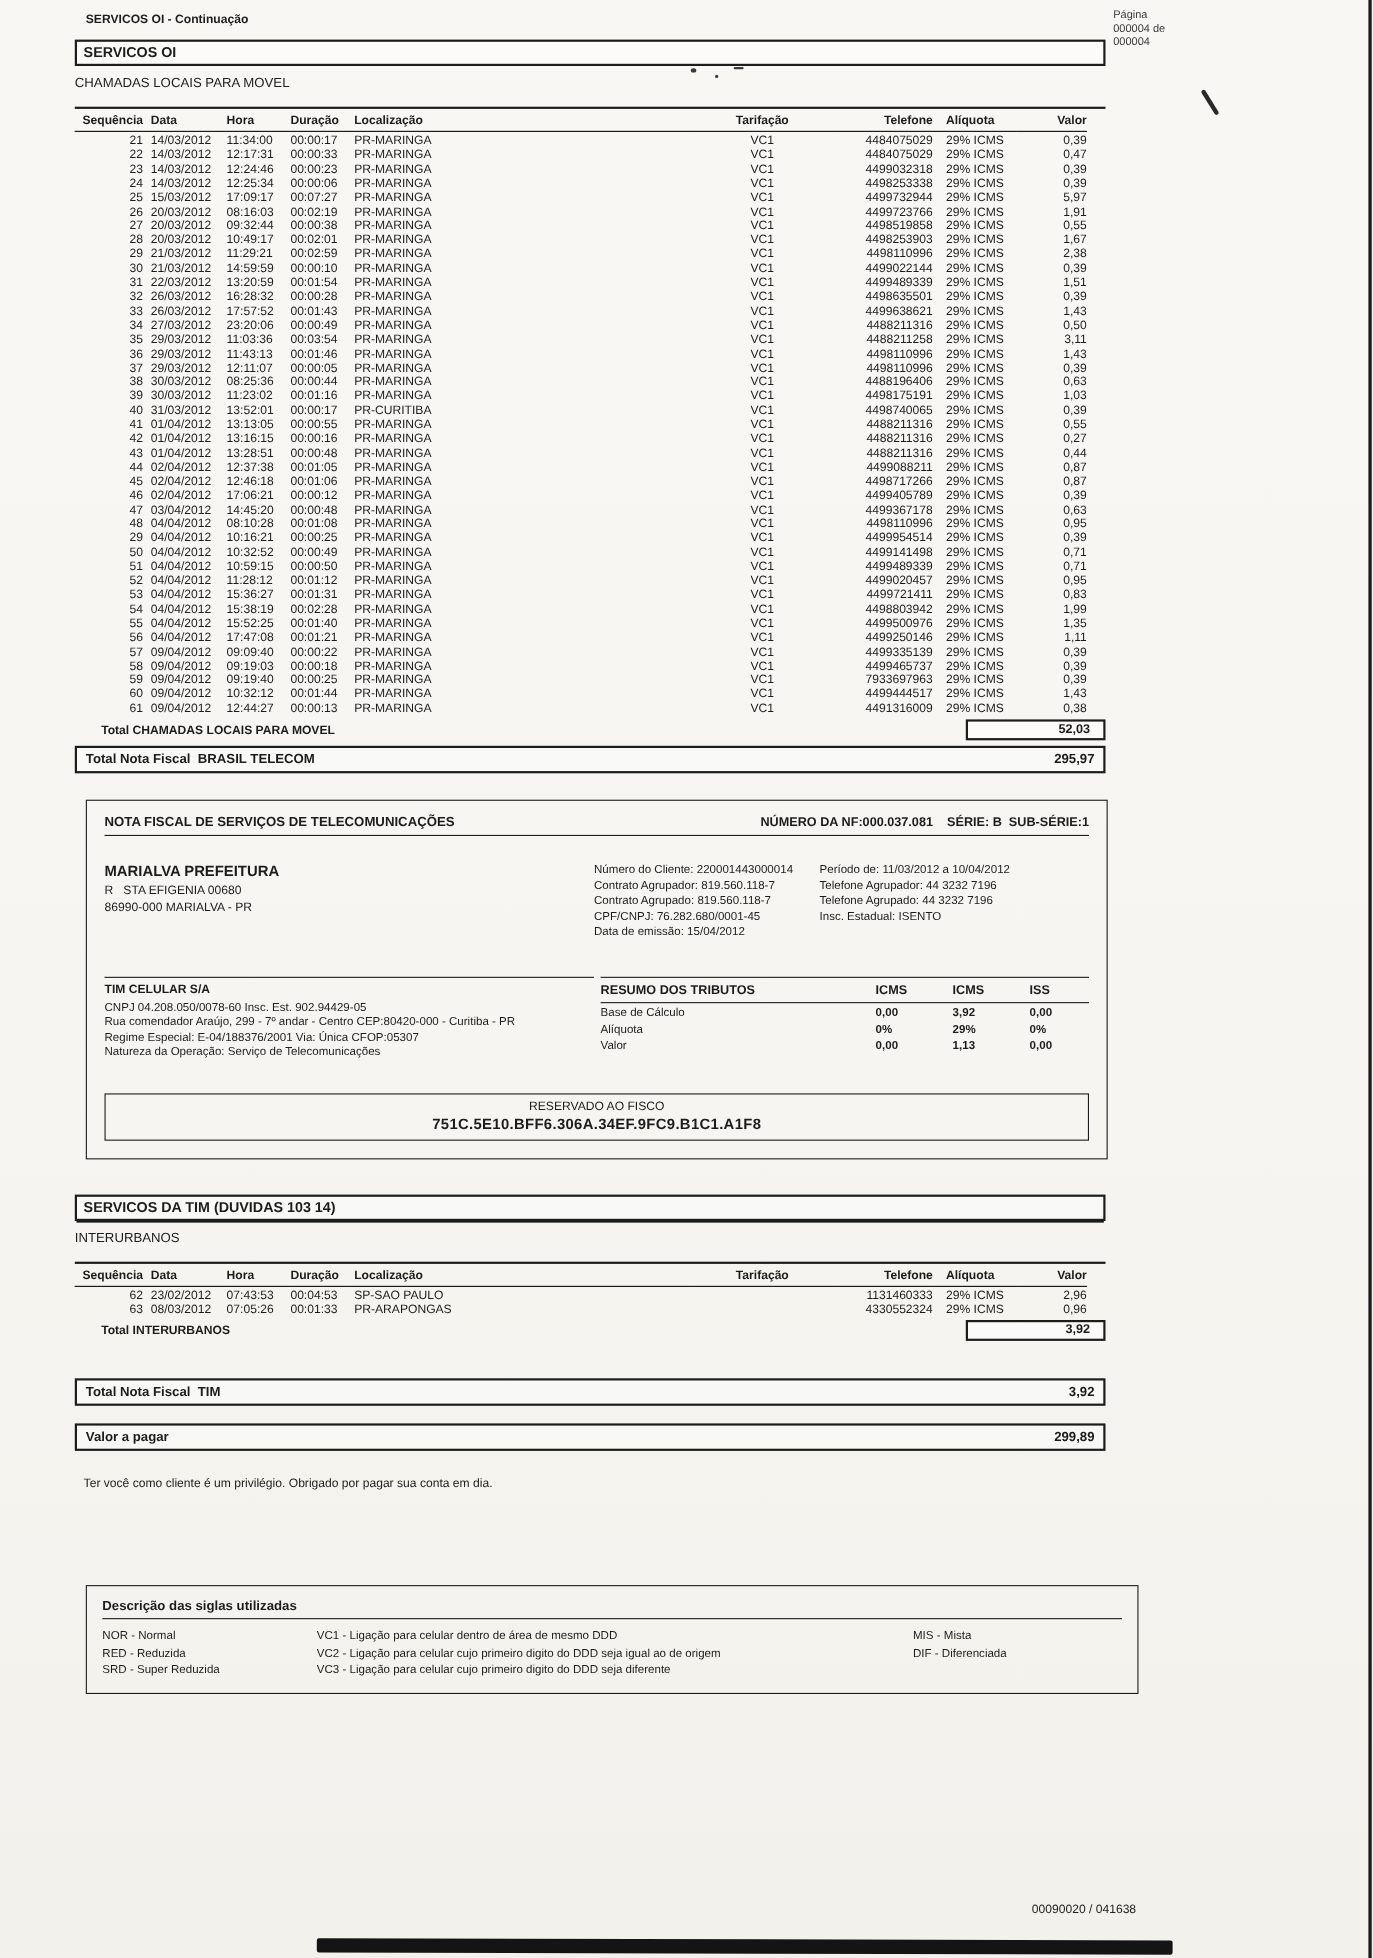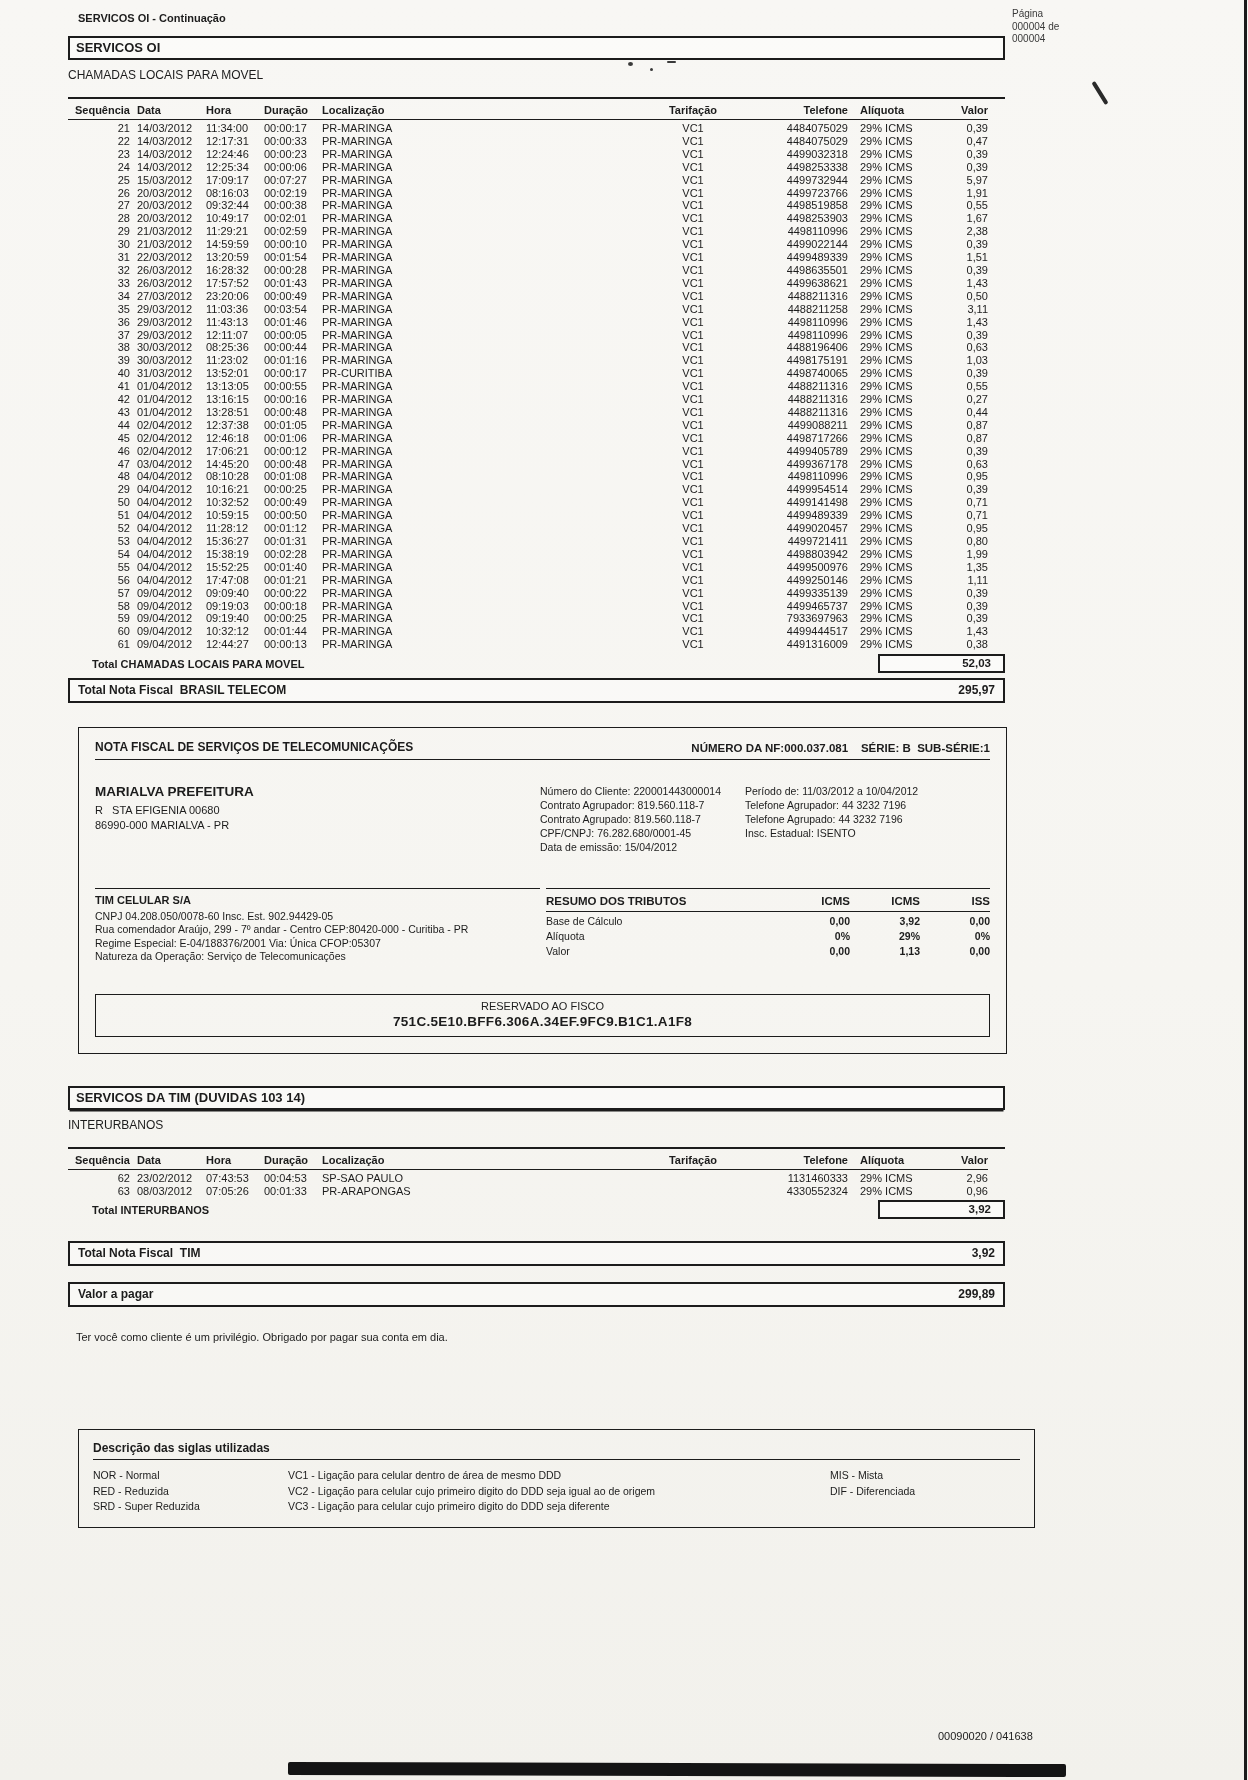--- a/index.html
+++ b/index.html
@@ -51,21 +51,21 @@
     margin-left:auto; width:127px; border:2px solid #1c1c1c;
     font-weight:700; font-size:11.5px; text-align:right;
     padding:1px 12px 2px 0; background:rgba(255,255,255,0.5);
   }
 
   .bar-box {
     border:2px solid #1c1c1c; display:flex; justify-content:space-between; align-items:center;
     padding:3px 8px 4px; font-weight:700; font-size:12px; background:rgba(255,255,255,0.4);
   }
   .bar-brasil { margin-top:5px;gap:24px; }
-  .bar-tim { margin-top:22px; }
+  .bar-tim { margin-top:34px; }
   .bar-valor { margin-top:16px; }
   .bar-box .bar-label { white-space:pre; }
 
   .nf-box { margin:24px 0 0 10px; width:929px; border:1.5px solid #1c1c1c; padding:12px 16px 16px; }
   .nf-head {
     display:flex; justify-content:space-between; align-items:flex-end;
     border-bottom:1.5px solid #1c1c1c; padding-bottom:5px;gap:16px;
   }
   .nf-title { font-weight:700; font-size:12px; }
   .nf-number { font-weight:700; font-size:11.5px; white-space:pre; }
@@ -78,21 +78,21 @@
   .colB { flex:1; }
   .nf-bottom { display:flex; margin-top:34px; }
   .company {
     flex:0 0 445px; border-top:1.5px solid #1c1c1c; padding-top:5px;
     font-size:10.5px; line-height:13.5px;
   }
   .company-name { font-weight:700; font-size:11px; margin-bottom:2px; }
   .tributos { flex:1; margin-left:6px; border-top:1.5px solid #1c1c1c; padding-top:5px; }
   .trib-row { display:grid; grid-template-columns:1fr 70px 70px 70px; font-size:10.5px; line-height:15px; }
   .trib-head { font-weight:700; font-size:11.5px; padding-bottom:2px; border-bottom:1.2px solid #1c1c1c; margin-bottom:2px; }
-  .trib-col, .trib-val { padding-left:16px;text-align:right; }
+  .trib-col, .trib-val { padding-left:16px; }
   .trib-val { font-weight:700; }
   .fisco-box { margin-top:30px; border:1.5px solid #1c1c1c; text-align:center; padding:5px 0 7px; }
   .fisco-label { font-size:11px; }
   .fisco-code { font-weight:700; font-size:13.5px; margin-top:2px; letter-spacing:0.3px; }
 
   .tim-box { margin-top:32px; box-shadow:0 3px 0 -1.5px #1c1c1c; }
 
   .message { margin-top:24px; font-size:11px; padding-left:8px; }
 
   .siglas-box { margin:86px 16px 0 10px; width:957px; border:1.5px solid #1c1c1c; padding:11px 14px 12px; }
@@ -502,21 +502,21 @@
           </tr>
           <tr>
             <td class="c0">53</td>
             <td class="c1">04/04/2012</td>
             <td class="c2">15:36:27</td>
             <td class="c3">00:01:31</td>
             <td class="c4">PR-MARINGA</td>
             <td class="c5">VC1</td>
             <td class="c6">4499721411</td>
             <td class="c7">29% ICMS</td>
-            <td class="c8">0,80</td>
+            <td class="c8">0,83</td>
           </tr>
           <tr>
             <td class="c0">54</td>
             <td class="c1">04/04/2012</td>
             <td class="c2">15:38:19</td>
             <td class="c3">00:02:28</td>
             <td class="c4">PR-MARINGA</td>
             <td class="c5">VC1</td>
             <td class="c6">4498803942</td>
             <td class="c7">29% ICMS</td>

